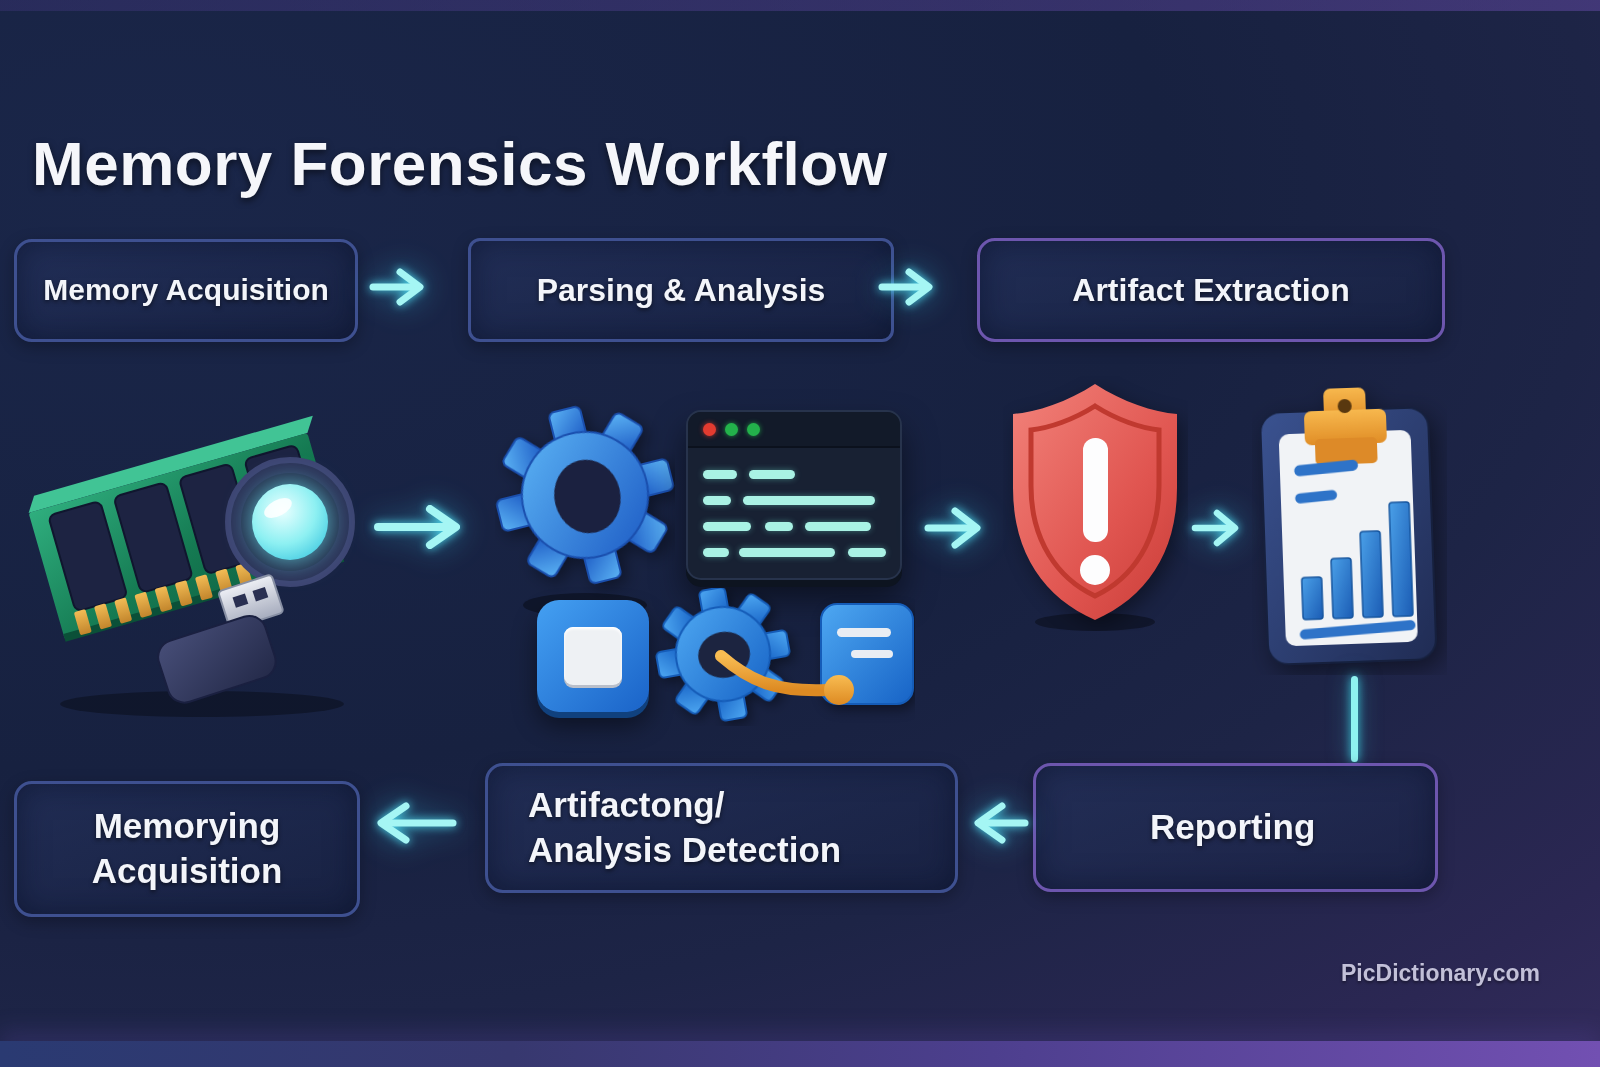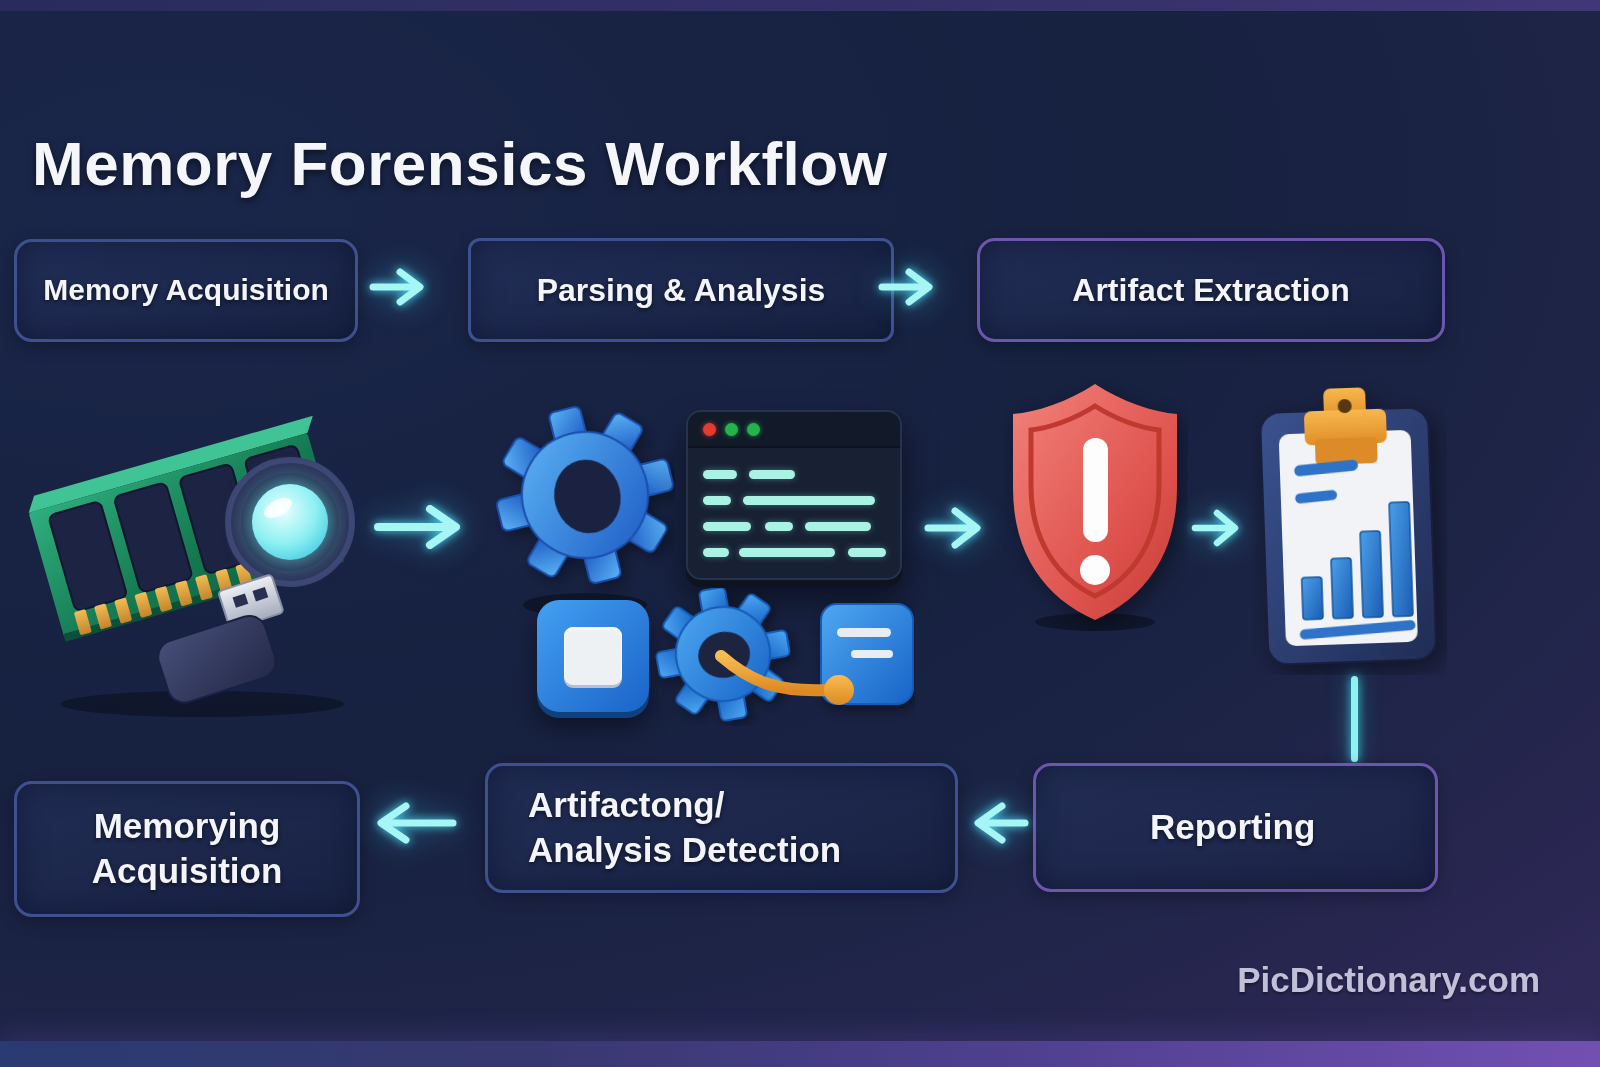--- a/index.html
+++ b/index.html
@@ -51,21 +51,21 @@
   .dot.g{background:#23b24b;box-shadow:0 0 5px rgba(35,178,75,.8);}
   .cl{position:absolute;height:9px;border-radius:5px;background:#a9f2e4;
     box-shadow:0 0 6px rgba(120,240,220,.4);}
   .sq-icon{position:absolute;left:537px;top:600px;width:112px;height:112px;border-radius:22px;
     background:linear-gradient(135deg,#44a0f2,#1a63c8);
     box-shadow:0 6px 0 #10417e,0 14px 24px rgba(0,0,0,.45);
     display:flex;align-items:center;justify-content:center;}
   .sq-inner{width:58px;height:58px;background:#eef1f4;border-radius:9px;
     box-shadow:0 3px 0 #b9bfca,inset 0 2px 3px #fff;}
   .watermark{position:absolute;left:1100px;top:960px;width:440px;text-align:right;
-    font-size:35px;font-weight:700;color:#c2c0d8;text-shadow:0 2px 3px rgba(0,0,0,.4);}
+    font-size:23px;font-weight:700;color:#c2c0d8;text-shadow:0 2px 3px rgba(0,0,0,.4);}
 </style>
 </head>
 <body>
 
 <div id="canvas">
 
   <div class="top-strip"></div>
 
   <h1 class="title">Memory Forensics Workflow</h1>
 

